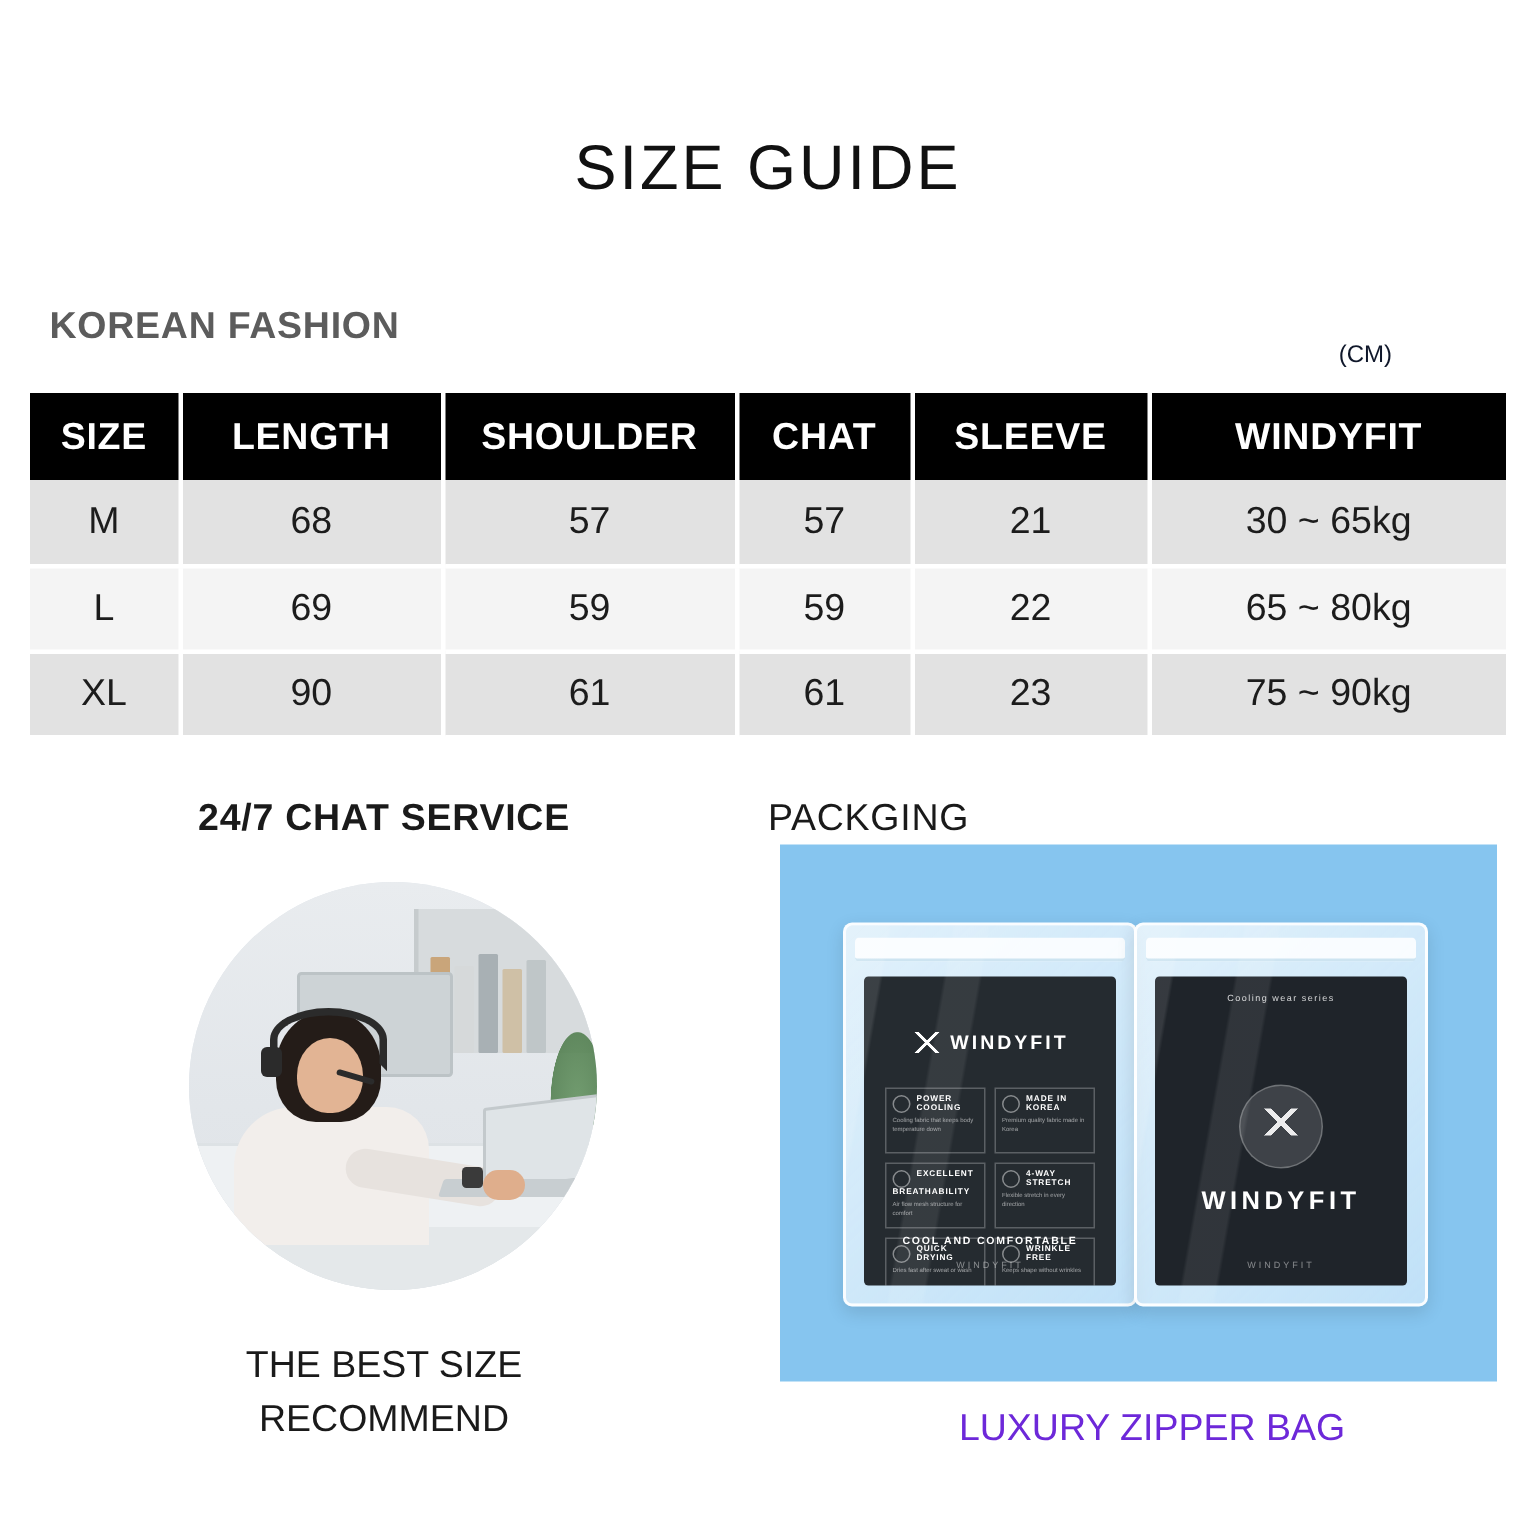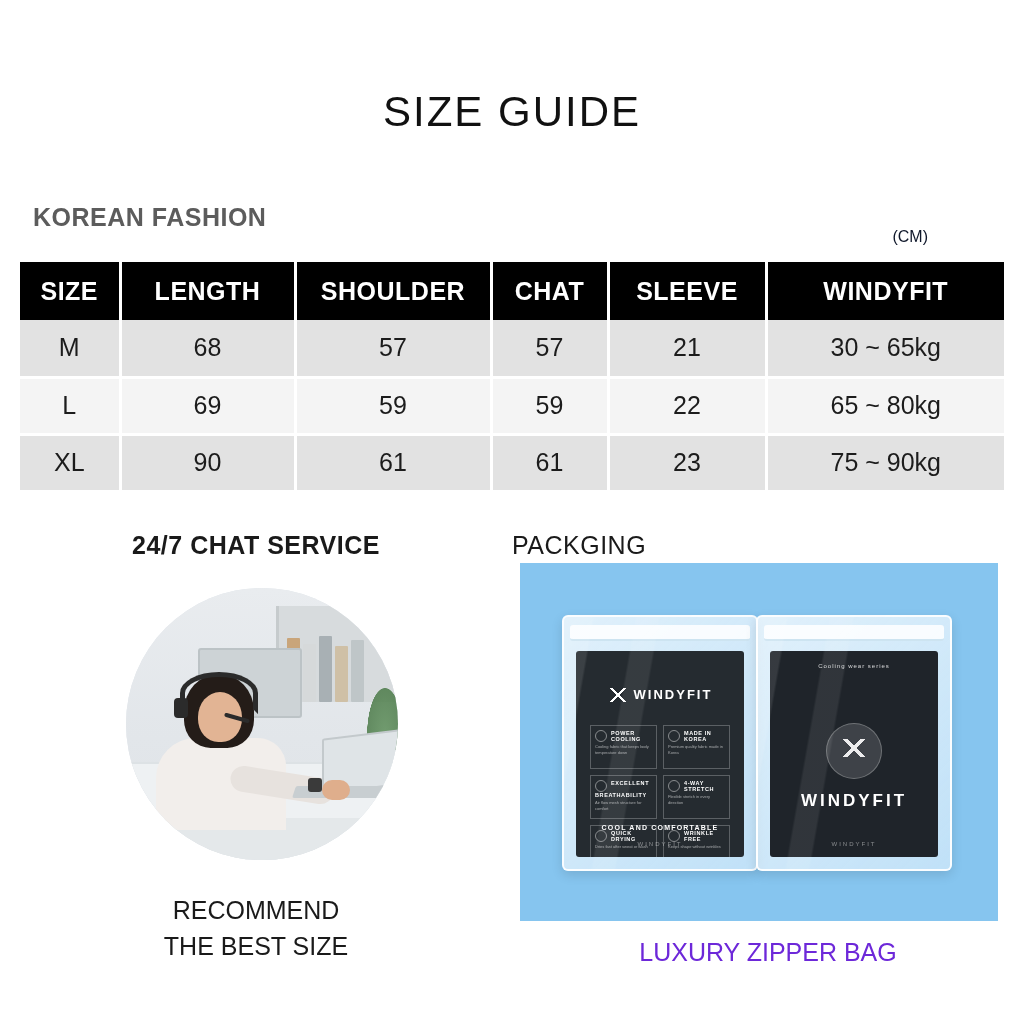--- a/index.html
+++ b/index.html
@@ -443,22 +443,22 @@
     <div class="ph-headset-ear"></div>
     <div class="ph-headset-mic"></div>
     <div class="ph-arm"></div>
     <div class="ph-laptop-screen"></div>
     <div class="ph-laptop-base"></div>
     <div class="ph-watch"></div>
     <div class="ph-hand"></div>
   </div>
 
   <div class="panel-left-caption">
+    <div>THE BEST SIZE</div>
     <div>RECOMMEND</div>
-    <div>THE BEST SIZE</div>
   </div>
 
   <div class="panel-right-heading">PACKGING</div>
 
   <div class="pack-img">
 
     <div class="bag left">
       <div class="bag-zip"></div>
       <div class="bag-inner">
         <div class="brand-row">

